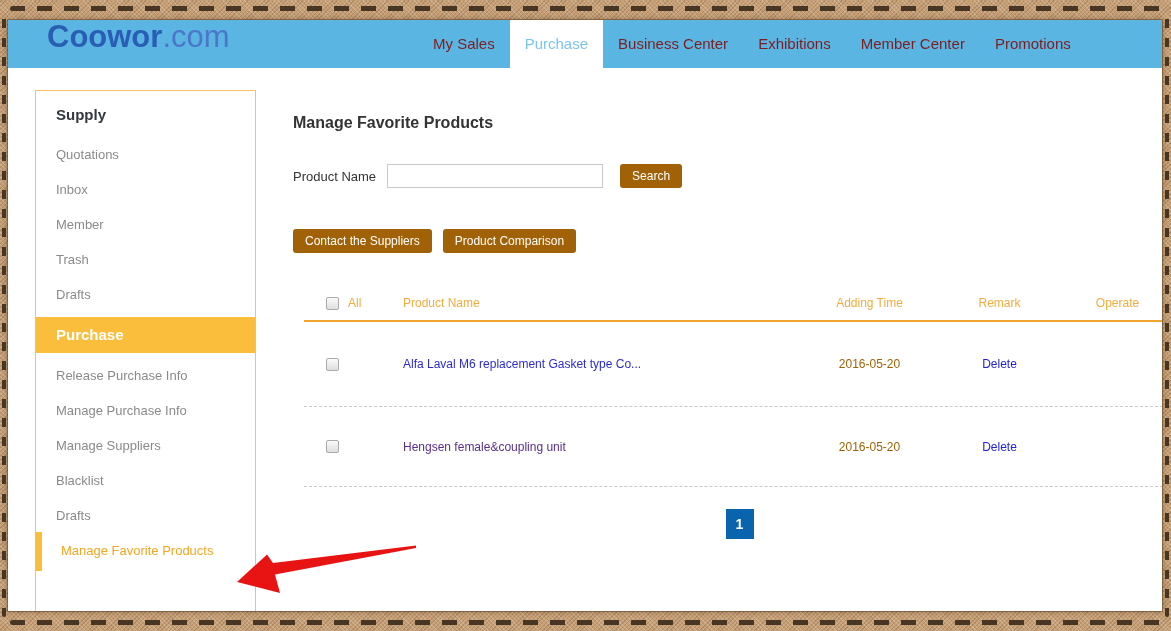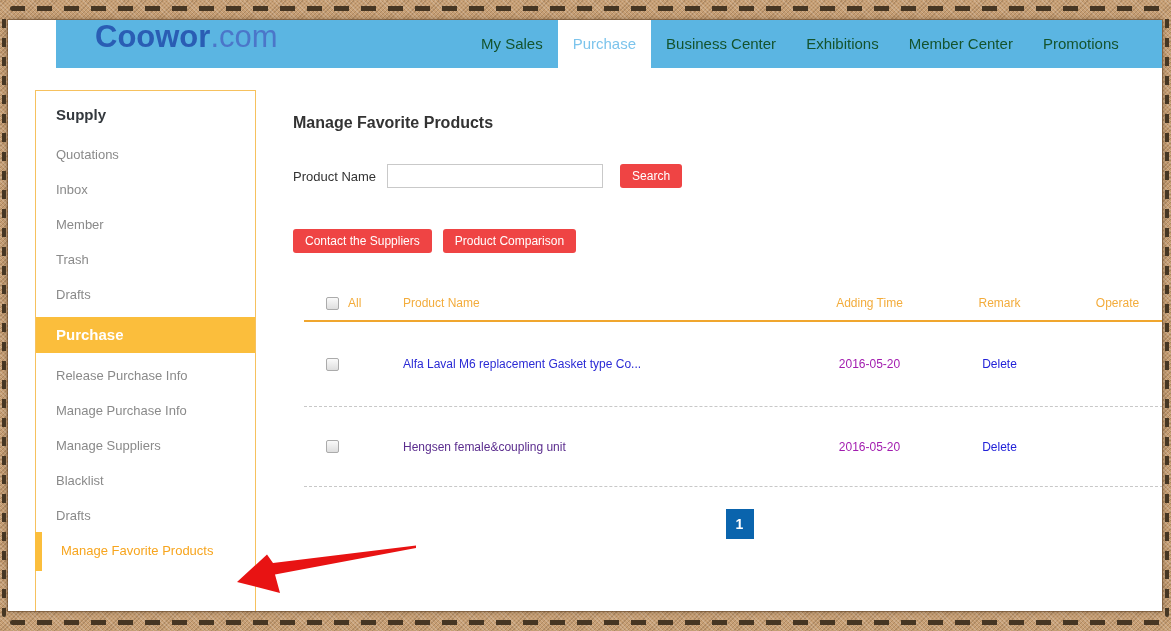--- a/index.html
+++ b/index.html
@@ -25,29 +25,29 @@
     background:repeating-linear-gradient(0deg,#463623 0 9px, transparent 9px 19px); border-radius:3px;}
 
   
   .content {
     position:absolute; left:8px; top:20px; width:1154px; height:591px;
     background:#ffffff; overflow:hidden;
     box-shadow:0 0 0 1px rgba(90,60,30,.45), 0 0 6px rgba(60,40,20,.5);
   }
 
   
-  .topbar { display:flex; height:48px; background:#5bb5e2;margin-left:48px; }
+  .topbar { display:flex; height:48px; background:#5bb5e2; }
   .logo { flex:0 0 410px; padding:1px 0 0 39px; }
   .logo-line { font-size:31px; line-height:31px; letter-spacing:0; }
   .logo-main { font-weight:bold; color:#2a5db4; }
   .logo-suffix { font-weight:normal; color:#4b76c9; }
   .tagline { margin-left:57px; margin-top:-2px; font-size:11px; color:#f07c12; }
   .tagline b { font-weight:bold; }
   .tabs { display:flex; list-style:none; }
-  .tab { padding:0 15px; line-height:48px; font-size:15px; color:#14532d; cursor:pointer; white-space:nowrap; }
+  .tab { padding:0 15px; line-height:48px; font-size:15px; color:#7f1d1d; cursor:pointer; white-space:nowrap; }
   .tab.active { background:#ffffff; color:#7cc4ec; }
 
   
   .pagebody { position:absolute; left:0; top:48px; right:0; bottom:0; }
 
   
   .sidebar { position:absolute; left:27px; top:22px; width:221px; height:560px;
     border:1px solid #f6c15e; background:#fff; font-size:13px; }
   .side-title { padding:15px 0 9px 20px; font-size:15px; font-weight:bold; color:#33383d; }
   .side-item { height:35px; line-height:35px; padding-left:20px; color:#8a8a8a; cursor:pointer; white-space:nowrap; }
@@ -58,41 +58,41 @@
   .side-item.active::before { content:""; position:absolute; left:-1px; top:-1px; bottom:-3px; width:7px; background:#fbbe3c; }
 
   
   .main { position:absolute; left:285px; top:0; width:869px; bottom:0; }
   .page-title { position:absolute; top:46px; left:0; font-size:16px; font-weight:bold; color:#333; }
 
   .search-row { position:absolute; top:95px; left:0; height:26px; display:flex; align-items:center; }
   .search-label { font-size:13px; color:#333; }
   .search-input { margin-left:11px; width:216px; height:24px; border:1px solid #c9c9c9; outline:none; padding:0 6px; font-size:12px; }
   .btn { display:inline-flex; align-items:center; justify-content:center; height:24px; padding:0 12px;
-    background:#ef4444; color:#fff; font-size:12px; border:none; border-radius:3px; cursor:pointer; white-space:nowrap; }
+    background:#a16207; color:#fff; font-size:12px; border:none; border-radius:3px; cursor:pointer; white-space:nowrap; }
   .search-btn { margin-left:17px; width:62px; padding:0; }
 
   .actions-row { position:absolute; top:161px; left:0; display:flex; }
   .actions-row .btn { margin-right:11px; }
 
   
   .ftable { position:absolute; top:218px; left:11px; width:869px; font-size:12px; }
   .trow { display:grid; grid-template-columns:99px 399px 135px 125px 111px; align-items:center; }
   .thead { height:36px; color:#f3ac3c; border-bottom:2px solid #f0a62e; }
   .tbody-row { height:85px; border-bottom:1px dashed #c8c8c8; }
   .tbody-row.r2 { height:80px; }
   .cell-select { display:flex; align-items:center; padding-left:22px; }
   .checkbox { width:13px; height:13px; border:1px solid #ababab; border-radius:2px;
     background:linear-gradient(#fafafa,#dedede); cursor:pointer; flex:0 0 13px; }
   .all-label { margin-left:9px; }
   .cell-center { text-align:center; }
   .product-link { color:#2b2bd5; text-decoration:none; cursor:pointer; }
   .product-link.visited { color:#5b2d8e; }
   .delete-link { color:#2222d8; text-decoration:none; cursor:pointer; }
-  .date-text { color:#a21caf; }
+  .date-text { color:#a16207; }
 
   .pagination { position:absolute; top:441px; left:0; width:100%; text-align:center; transform:translateX(12px); }
   .page-box { display:inline-block; width:28px; height:30px; line-height:30px; background:#0a64ad;
     color:#fff; font-size:14px; font-weight:bold; cursor:pointer; }
 
   
   .arrow-svg { position:absolute; left:0; top:0; width:1154px; height:591px; pointer-events:none; z-index:40; }
 </style>
 </head>
 <body>

